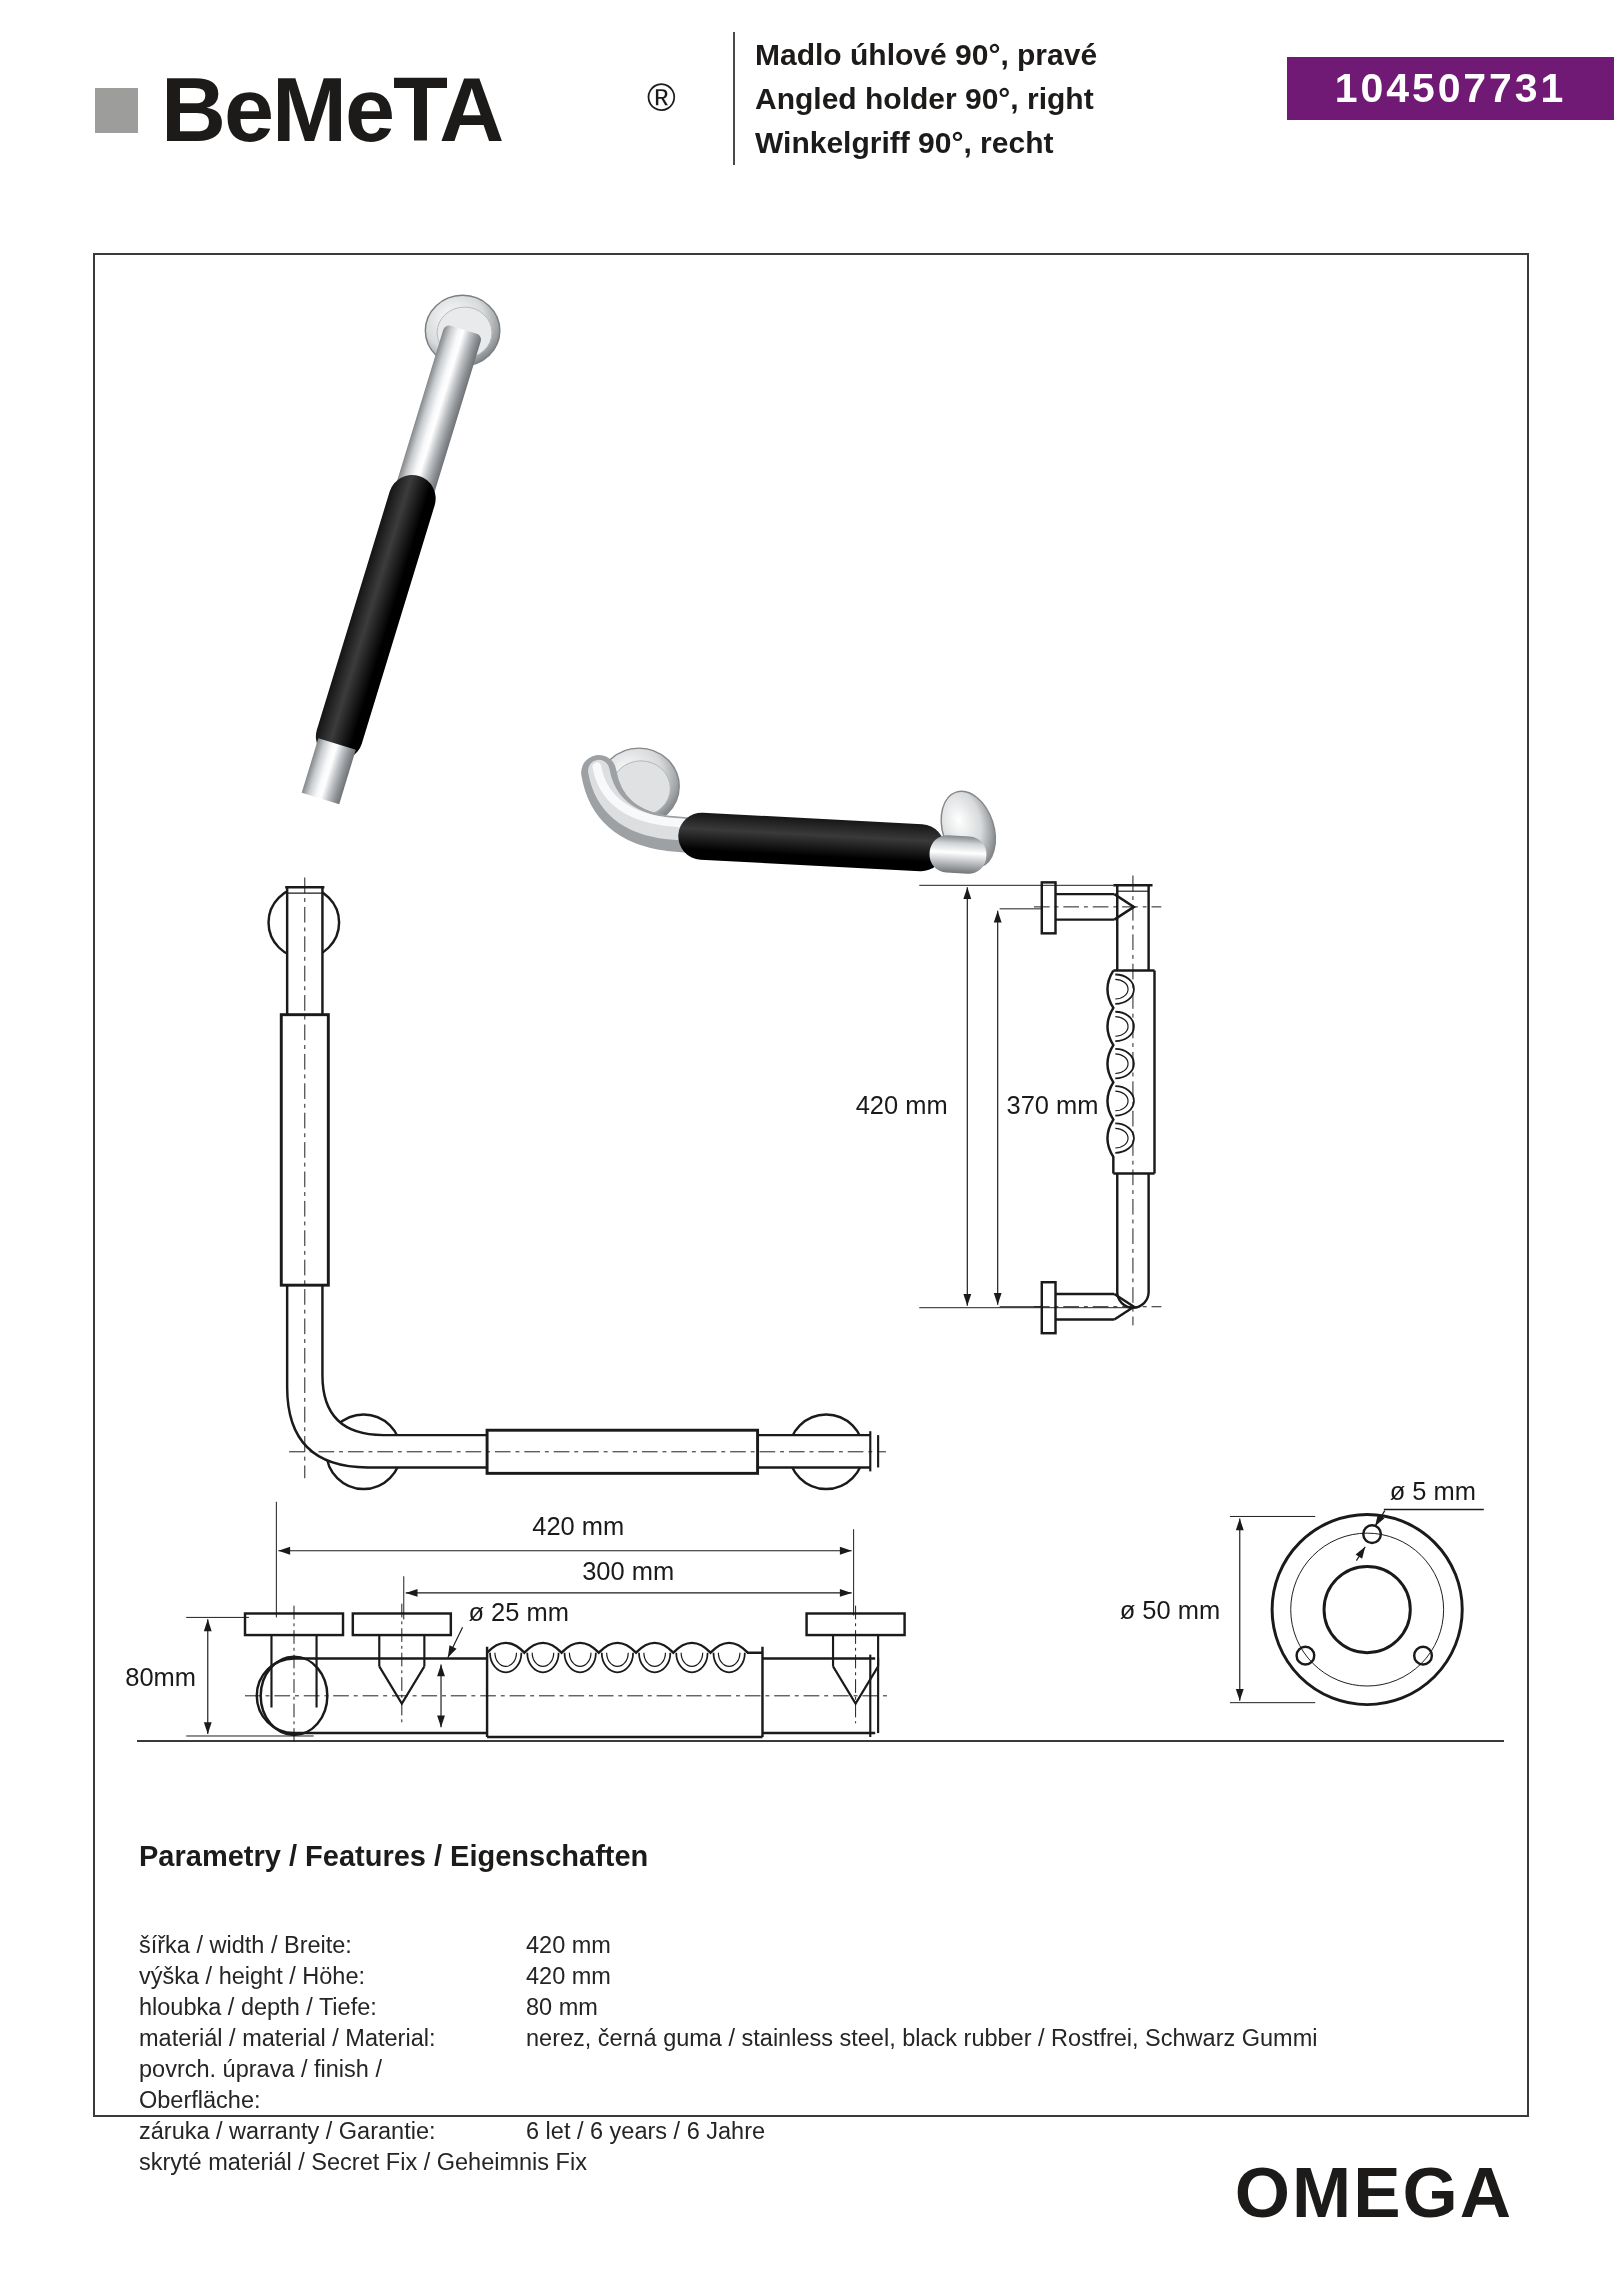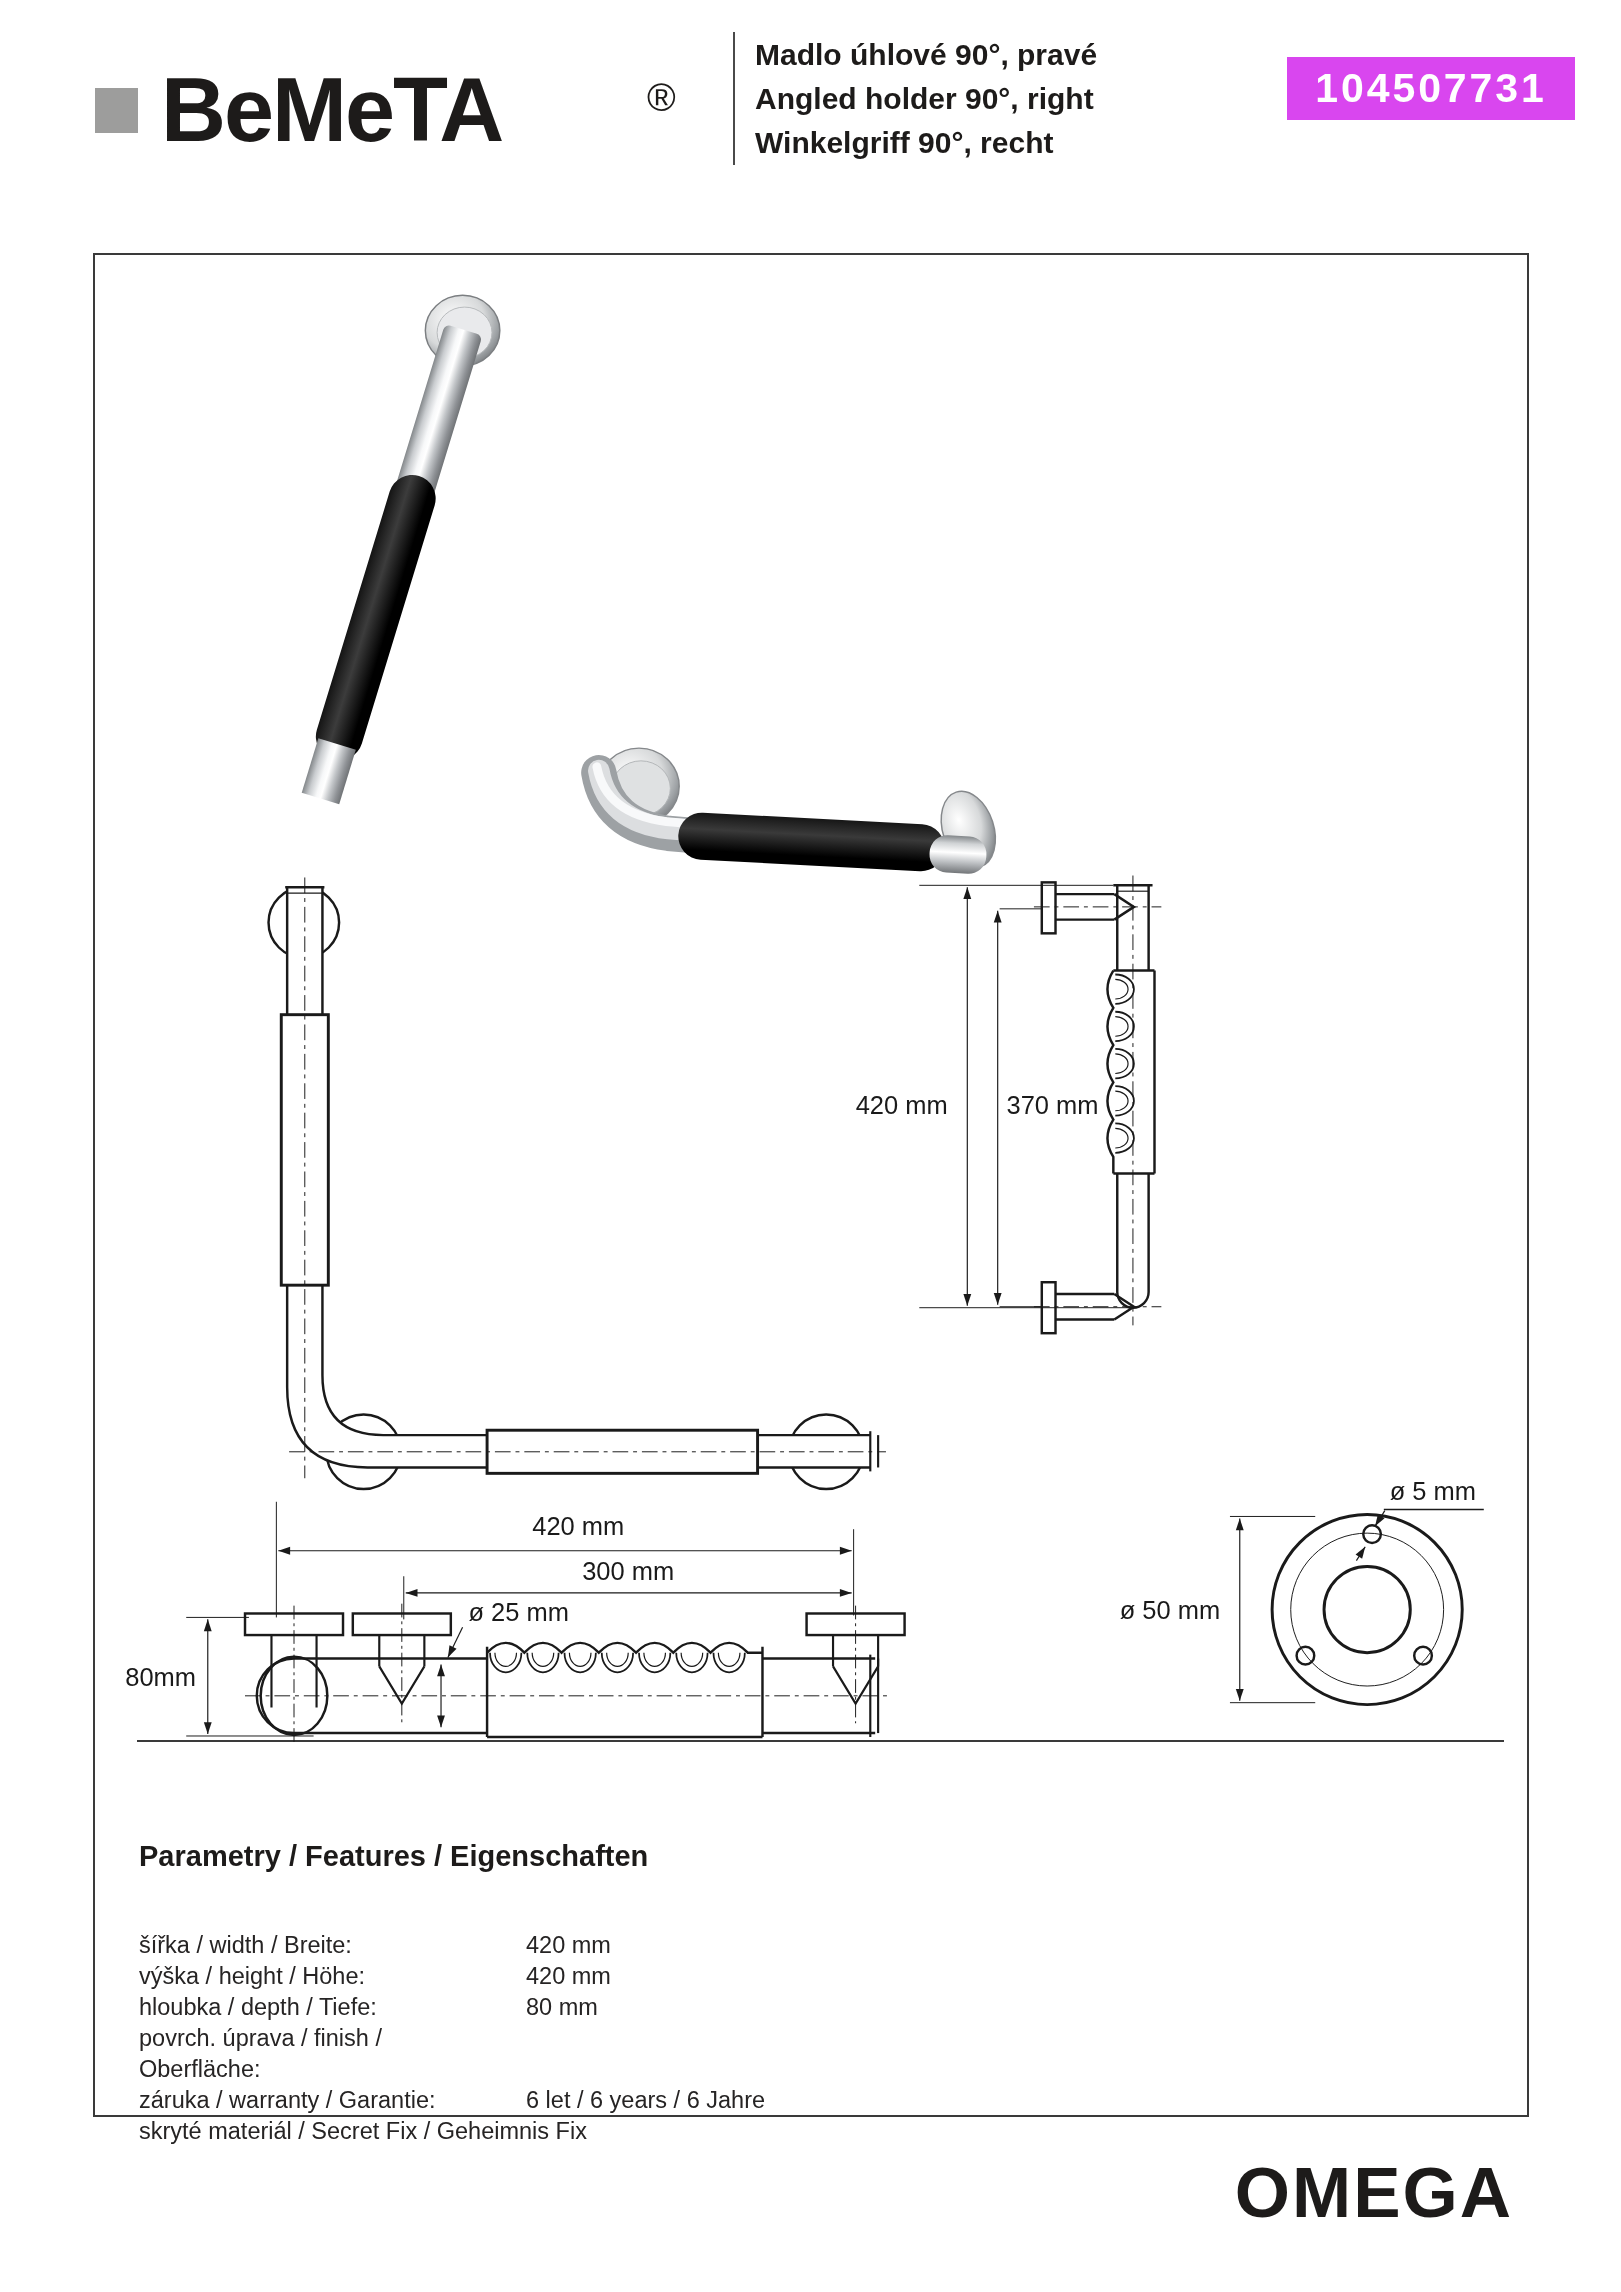--- a/index.html
+++ b/index.html
@@ -5,21 +5,21 @@
   html,body{margin:0;padding:0;background:#888;}
   .page{width:1621px;height:2293px;position:relative;background:#ffffff;
         font-family:"Liberation Sans",sans-serif;color:#1d1b1a;overflow:hidden;margin:0 auto;}
   
   .logo-square{position:absolute;left:95px;top:88px;width:43px;height:45px;background:#9d9d9c;}
   .brand{position:absolute;left:149px;top:61px;font-size:90px;font-weight:700;
          letter-spacing:-2px;color:#1d1b1a;line-height:98px;margin-left:12px;}
   .registered{position:absolute;left:647px;top:76px;font-size:39px;font-weight:400;color:#1d1b1a;}
   .header-divider{position:absolute;left:733px;top:32px;width:2px;height:133px;background:#4a4a4a;}
   .titles{position:absolute;left:755px;top:33px;font-size:30px;font-weight:700;line-height:44px;}
-  .code-badge{position:absolute;left:1287px;top:57px;width:288px;height:63px;background:#d946ef;
+  .code-badge{position:absolute;left:1287px;top:57px;width:327px;height:63px;background:#701a75;
               display:flex;align-items:center;justify-content:center;text-align:right;}
   .code-badge span{color:#fff;font-size:41px;font-weight:700;letter-spacing:2.9px;}
   
   .frame{position:absolute;left:93px;top:253px;width:1436px;height:1864px;
          border:2px solid #3a3a3a;box-sizing:border-box;}
   .inner-divider{position:absolute;left:137px;top:1740px;width:1367px;height:2px;background:#3a3a3a;}
   
   .drawing-svg{position:absolute;left:0;top:0;width:1621px;height:2293px;}
   .drawing-svg text{font-family:"Liberation Sans",sans-serif;font-size:26px;fill:#1a1a1a;}
   
@@ -240,20 +240,24 @@
     </div>
     <div class="param-row">
       <span class="lbl">výška / height / Höhe:</span>
       <span class="val">420 mm</span>
     </div>
     <div class="param-row">
       <span class="lbl">hloubka / depth / Tiefe:</span>
       <span class="val">80 mm</span>
     </div>
     <div class="param-row">
+      <span class="lbl">materiál / material / Material:</span>
+      <span class="val">nerez, černá guma / stainless steel, black rubber / Rostfrei, Schwarz Gummi</span>
+    </div>
+    <div class="param-row">
       <span class="lbl">povrch. úprava / finish / Oberfläche:</span>
     </div>
     <div class="param-row">
       <span class="lbl">záruka / warranty / Garantie:</span>
       <span class="val">6 let / 6 years / 6 Jahre</span>
     </div>
     <div class="param-row">
       <span class="lbl" style="width:auto">skryté materiál / Secret Fix / Geheimnis Fix</span>
       <span class="val"></span>
     </div>

